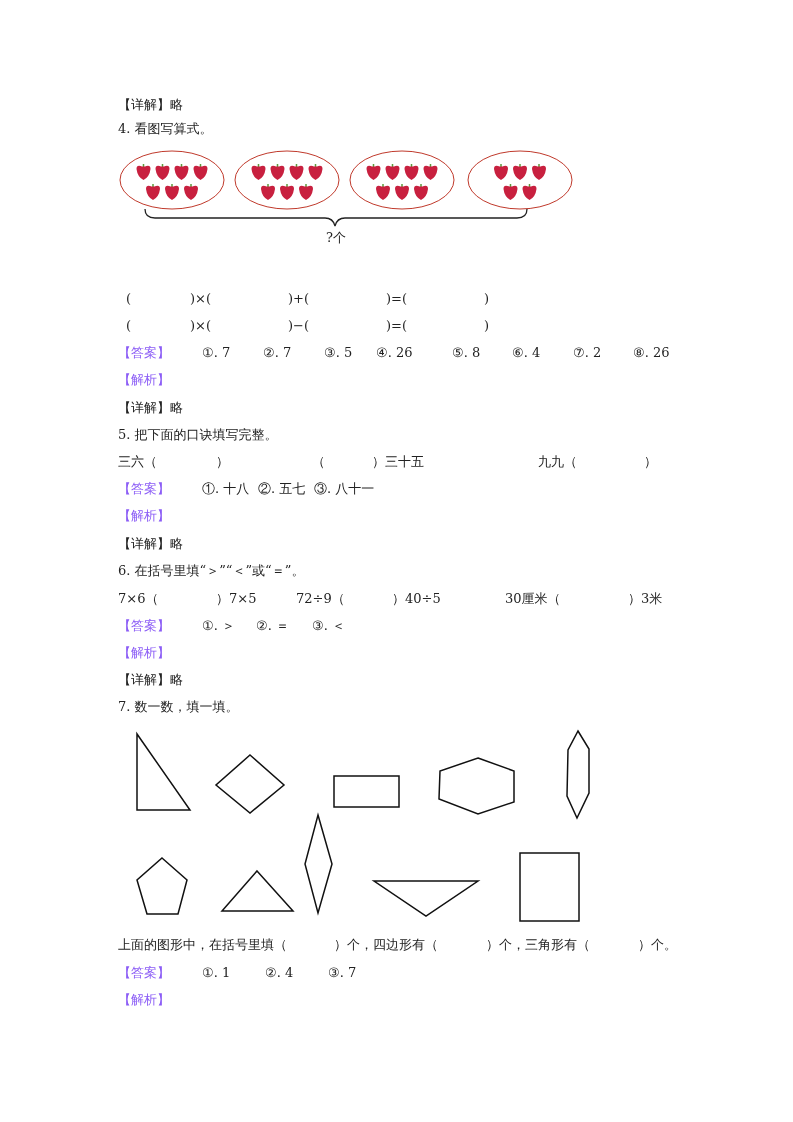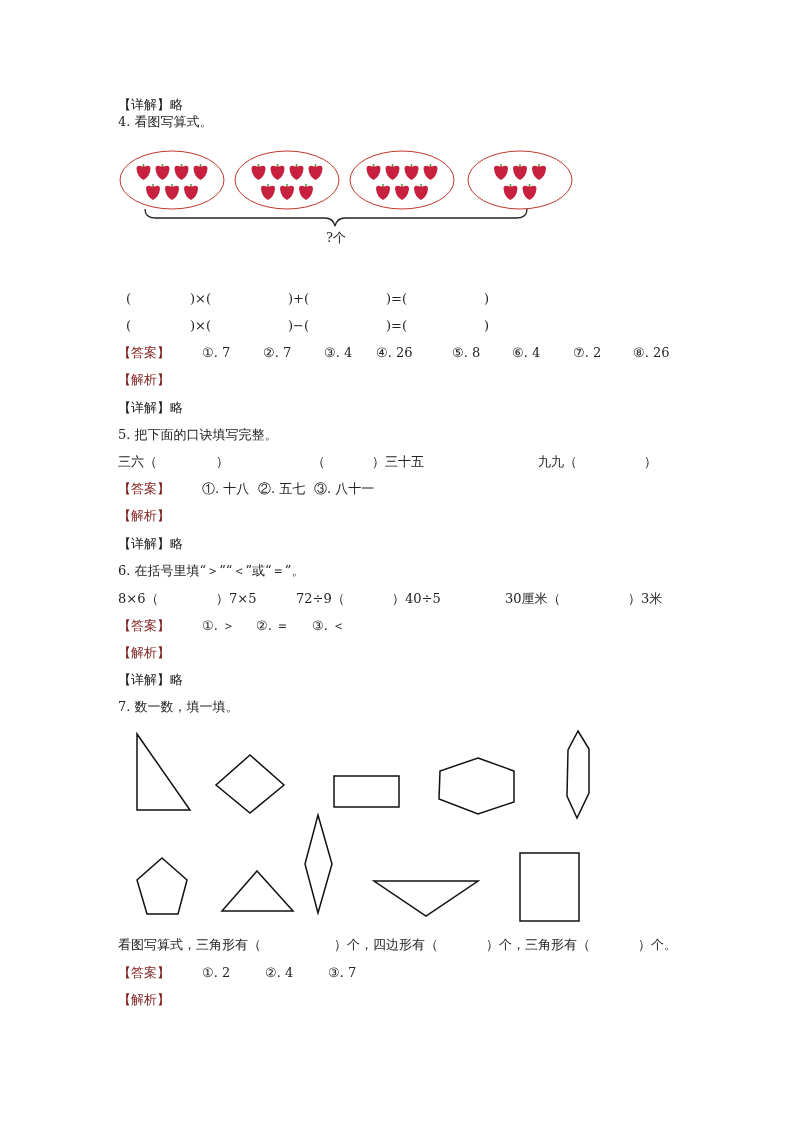--- a/index.html
+++ b/index.html
@@ -1,28 +1,28 @@
 <!DOCTYPE html>
 <html><head>
 <meta charset="utf-8">
 <style>
   html, body { margin: 0; padding: 0; background: #ffffff; }
   body { width: 793px; height: 1122px; position: relative; overflow: hidden;
          font-family: "DejaVu Serif", "Liberation Serif", serif; color: #222; }
   .line { position: absolute; left: 118px; font-size: 13px; line-height: 18px; white-space: pre; }
-  .blue { color: #7f1d1d; }
+  .blue { color: #8b5cf6; }
   .cell { position: absolute; font-size: 13px; line-height: 18px; white-space: pre; }
   svg { position: absolute; left: 0; top: 0; }
 </style>
 </head>
 <body>
 
 <div class="line" style="top:96px">【详解】略</div>
 
-<div class="line" style="top:113px">4. 看图写算式。</div>
+<div class="line" style="top:120px">4. 看图写算式。</div>
 
 <svg width="793" height="1122" id="fig">
     <g>
       <ellipse cx="172" cy="180" rx="52" ry="29" fill="none" stroke="#c0392b" stroke-width="1"></ellipse>
       <g>
         <path d="M143.5,164 L143.5,167" stroke="#5a9a3a" stroke-width="1.5"></path>
         <path d="M136.5,169 Q136.5,165 140.5,166 Q143.5,167 146.5,166 Q150.5,165 150.5,169 Q149.5,177 143.5,180 Q137.5,177 136.5,169 Z" fill="#c8203f"></path>
       </g>
       <g>
         <path d="M162.5,164 L162.5,167" stroke="#5a9a3a" stroke-width="1.5"></path>
@@ -151,21 +151,21 @@
   <span class="cell" style="left:190px;top:317px">)×(</span>
   <span class="cell" style="left:288px;top:317px">)−(</span>
   <span class="cell" style="left:386px;top:317px">)=(</span>
   <span class="cell" style="left:484px;top:317px">)</span>
 </div>
 
 <div>
   <span class="cell blue" style="left:118px;top:344px">【答案】</span>
   <span class="cell" style="left:202px;top:344px">①. 7</span>
   <span class="cell" style="left:263px;top:344px">②. 7</span>
-  <span class="cell" style="left:324px;top:344px">③. 4</span>
+  <span class="cell" style="left:324px;top:344px">③. 5</span>
   <span class="cell" style="left:376px;top:344px">④. 26</span>
   <span class="cell" style="left:452px;top:344px">⑤. 8</span>
   <span class="cell" style="left:512px;top:344px">⑥. 4</span>
   <span class="cell" style="left:573px;top:344px">⑦. 2</span>
   <span class="cell" style="left:633px;top:344px">⑧. 26</span>
 </div>
 <div class="line blue" style="top:371px">【解析】</div>
 <div class="line" style="top:399px">【详解】略</div>
 
 <div class="line" style="top:426px">5. 把下面的口诀填写完整。</div>
@@ -181,21 +181,21 @@
   <span class="cell blue" style="left:118px;top:480px">【答案】</span>
   <span class="cell" style="left:202px;top:480px">①. 十八</span>
   <span class="cell" style="left:258px;top:480px">②. 五七</span>
   <span class="cell" style="left:314px;top:480px">③. 八十一</span>
 </div>
 <div class="line blue" style="top:507px">【解析】</div>
 <div class="line" style="top:535px">【详解】略</div>
 
 <div class="line" style="top:562px">6. 在括号里填“＞”“＜”或“＝”。</div>
 <div>
-  <span class="cell" style="left:118px;top:590px">8×6（</span>
+  <span class="cell" style="left:118px;top:590px">7×6（</span>
   <span class="cell" style="left:216px;top:590px">）7×5</span>
   <span class="cell" style="left:296px;top:590px">72÷9（</span>
   <span class="cell" style="left:392px;top:590px">）40÷5</span>
   <span class="cell" style="left:505px;top:590px">30厘米（</span>
   <span class="cell" style="left:628px;top:590px">）3米</span>
 </div>
 <div>
   <span class="cell blue" style="left:118px;top:617px">【答案】</span>
   <span class="cell" style="left:202px;top:617px">①. ＞</span>
   <span class="cell" style="left:256px;top:617px">②. ＝</span>
@@ -215,24 +215,24 @@
     <polygon points="578,731 589,749 589,793 577,818 567,796 568,750"></polygon>
     <polygon points="162,858 187,880 178,914 147,914 137,880"></polygon>
     <polygon points="257,871 293,911 222,911"></polygon>
     <polygon points="318,815 332,864 318,913 305,864"></polygon>
     <polygon points="374,881 478,881 426,916"></polygon>
     <rect x="520" y="853" width="59" height="68"></rect>
   </g>
 </svg>
 
 <div>
-  <span class="cell" style="left:118px;top:936px">看图写算式，三角形有（</span>
+  <span class="cell" style="left:118px;top:936px">上面的图形中，在括号里填（</span>
   <span class="cell" style="left:334px;top:936px">）个，四边形有（</span>
   <span class="cell" style="left:486px;top:936px">）个，三角形有（</span>
   <span class="cell" style="left:638px;top:936px">）个。</span>
 </div>
 <div>
   <span class="cell blue" style="left:118px;top:964px">【答案】</span>
-  <span class="cell" style="left:202px;top:964px">①. 2</span>
+  <span class="cell" style="left:202px;top:964px">①. 1</span>
   <span class="cell" style="left:265px;top:964px">②. 4</span>
   <span class="cell" style="left:328px;top:964px">③. 7</span>
 </div>
 <div class="line blue" style="top:991px">【解析】</div>
 
 </body></html>

